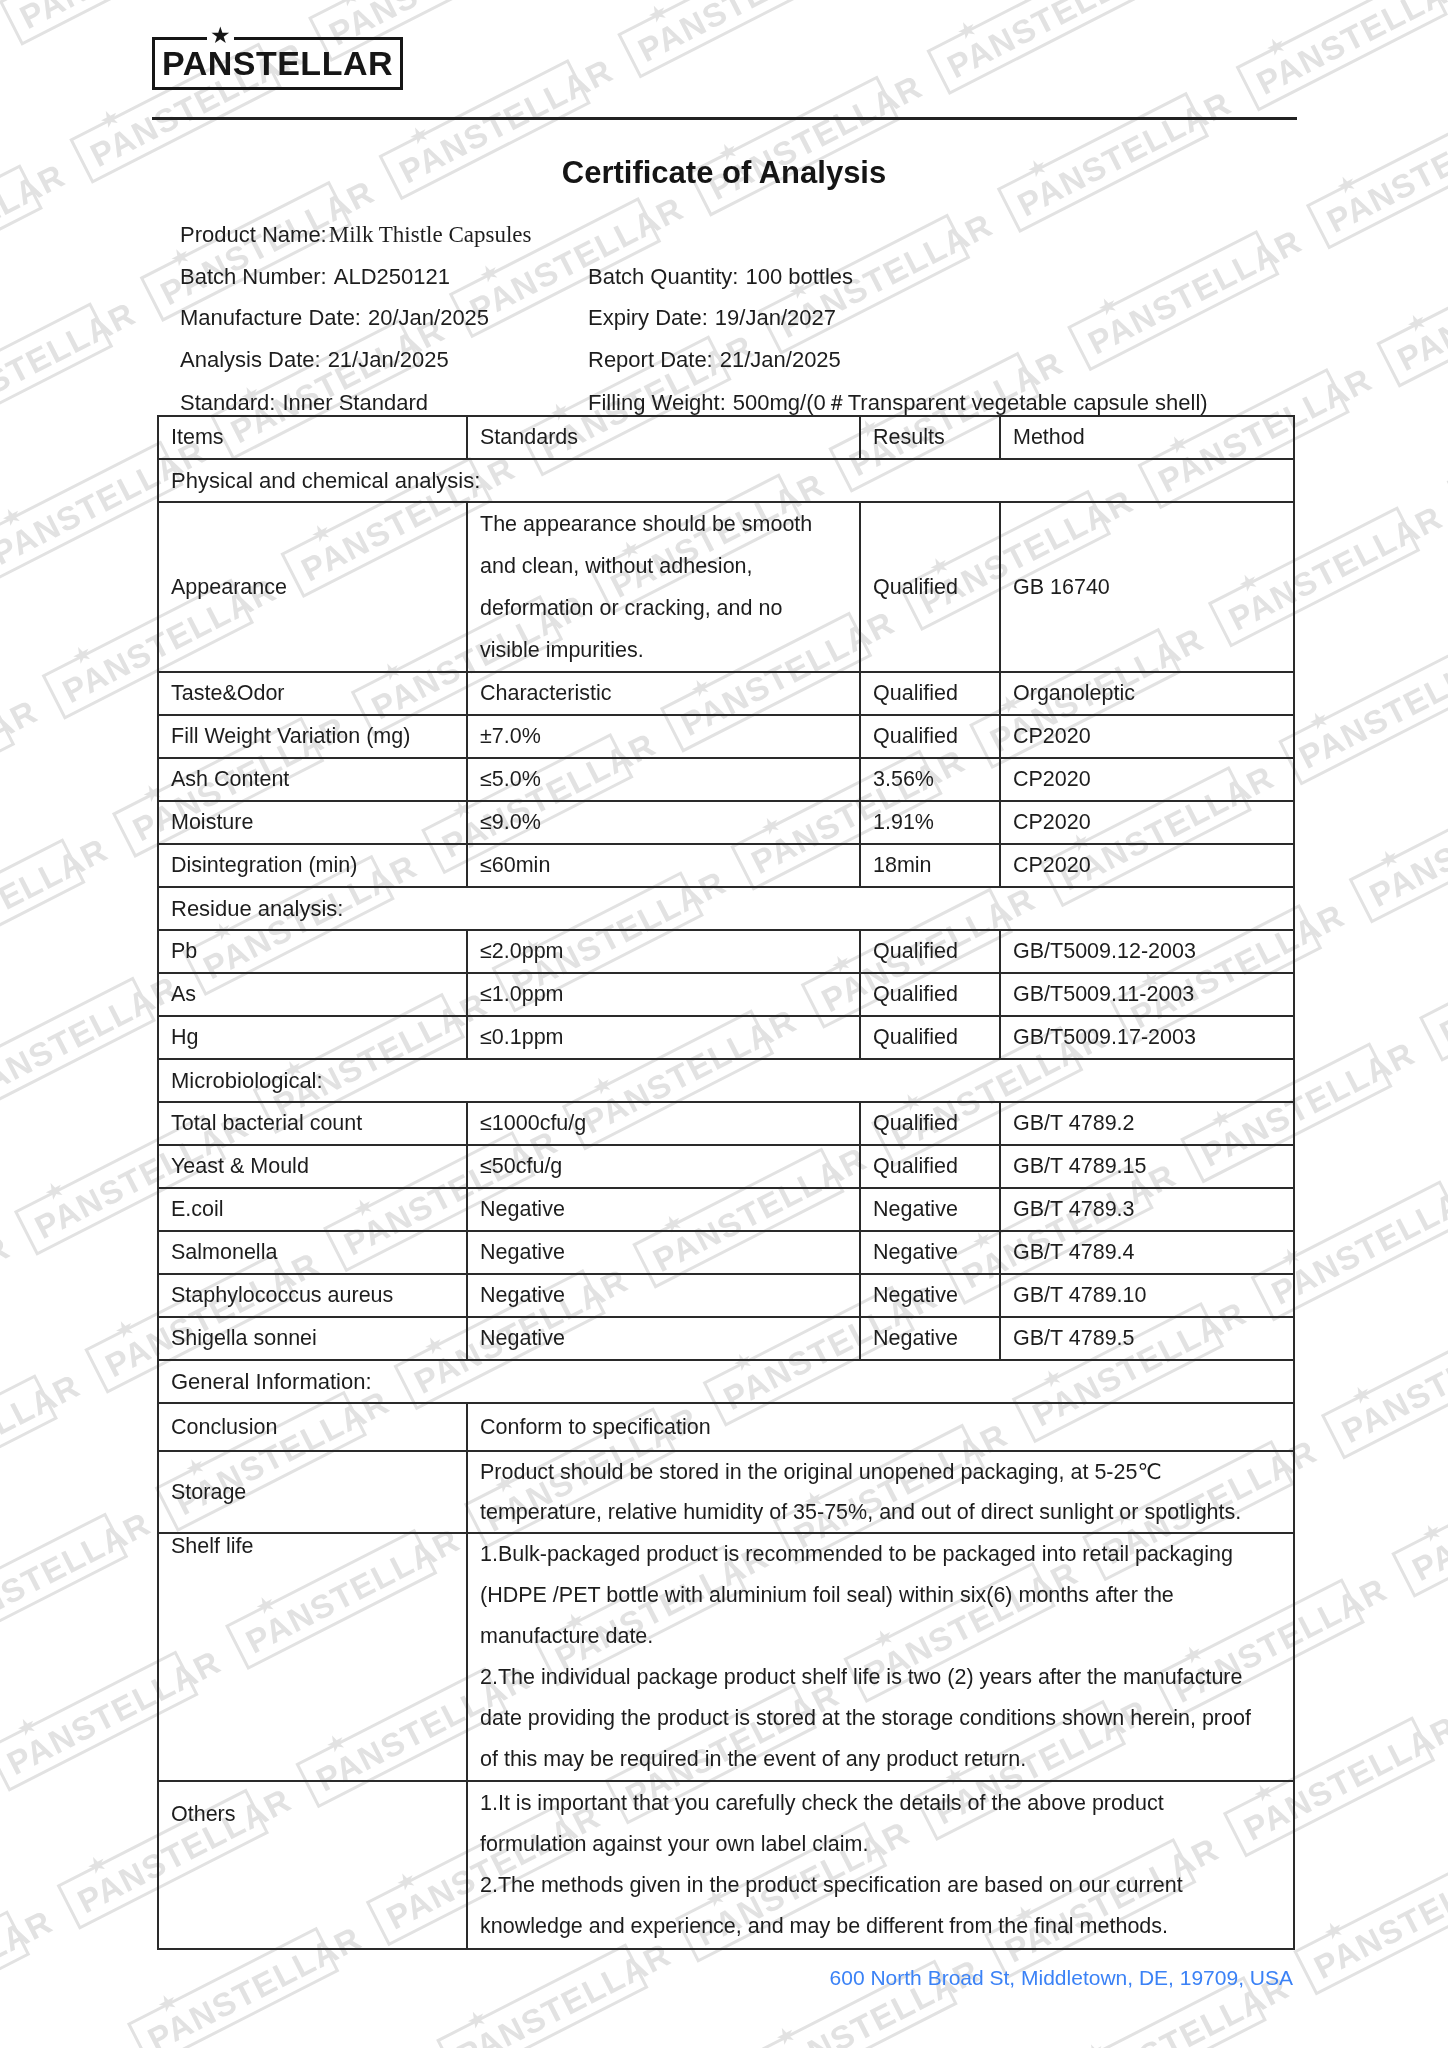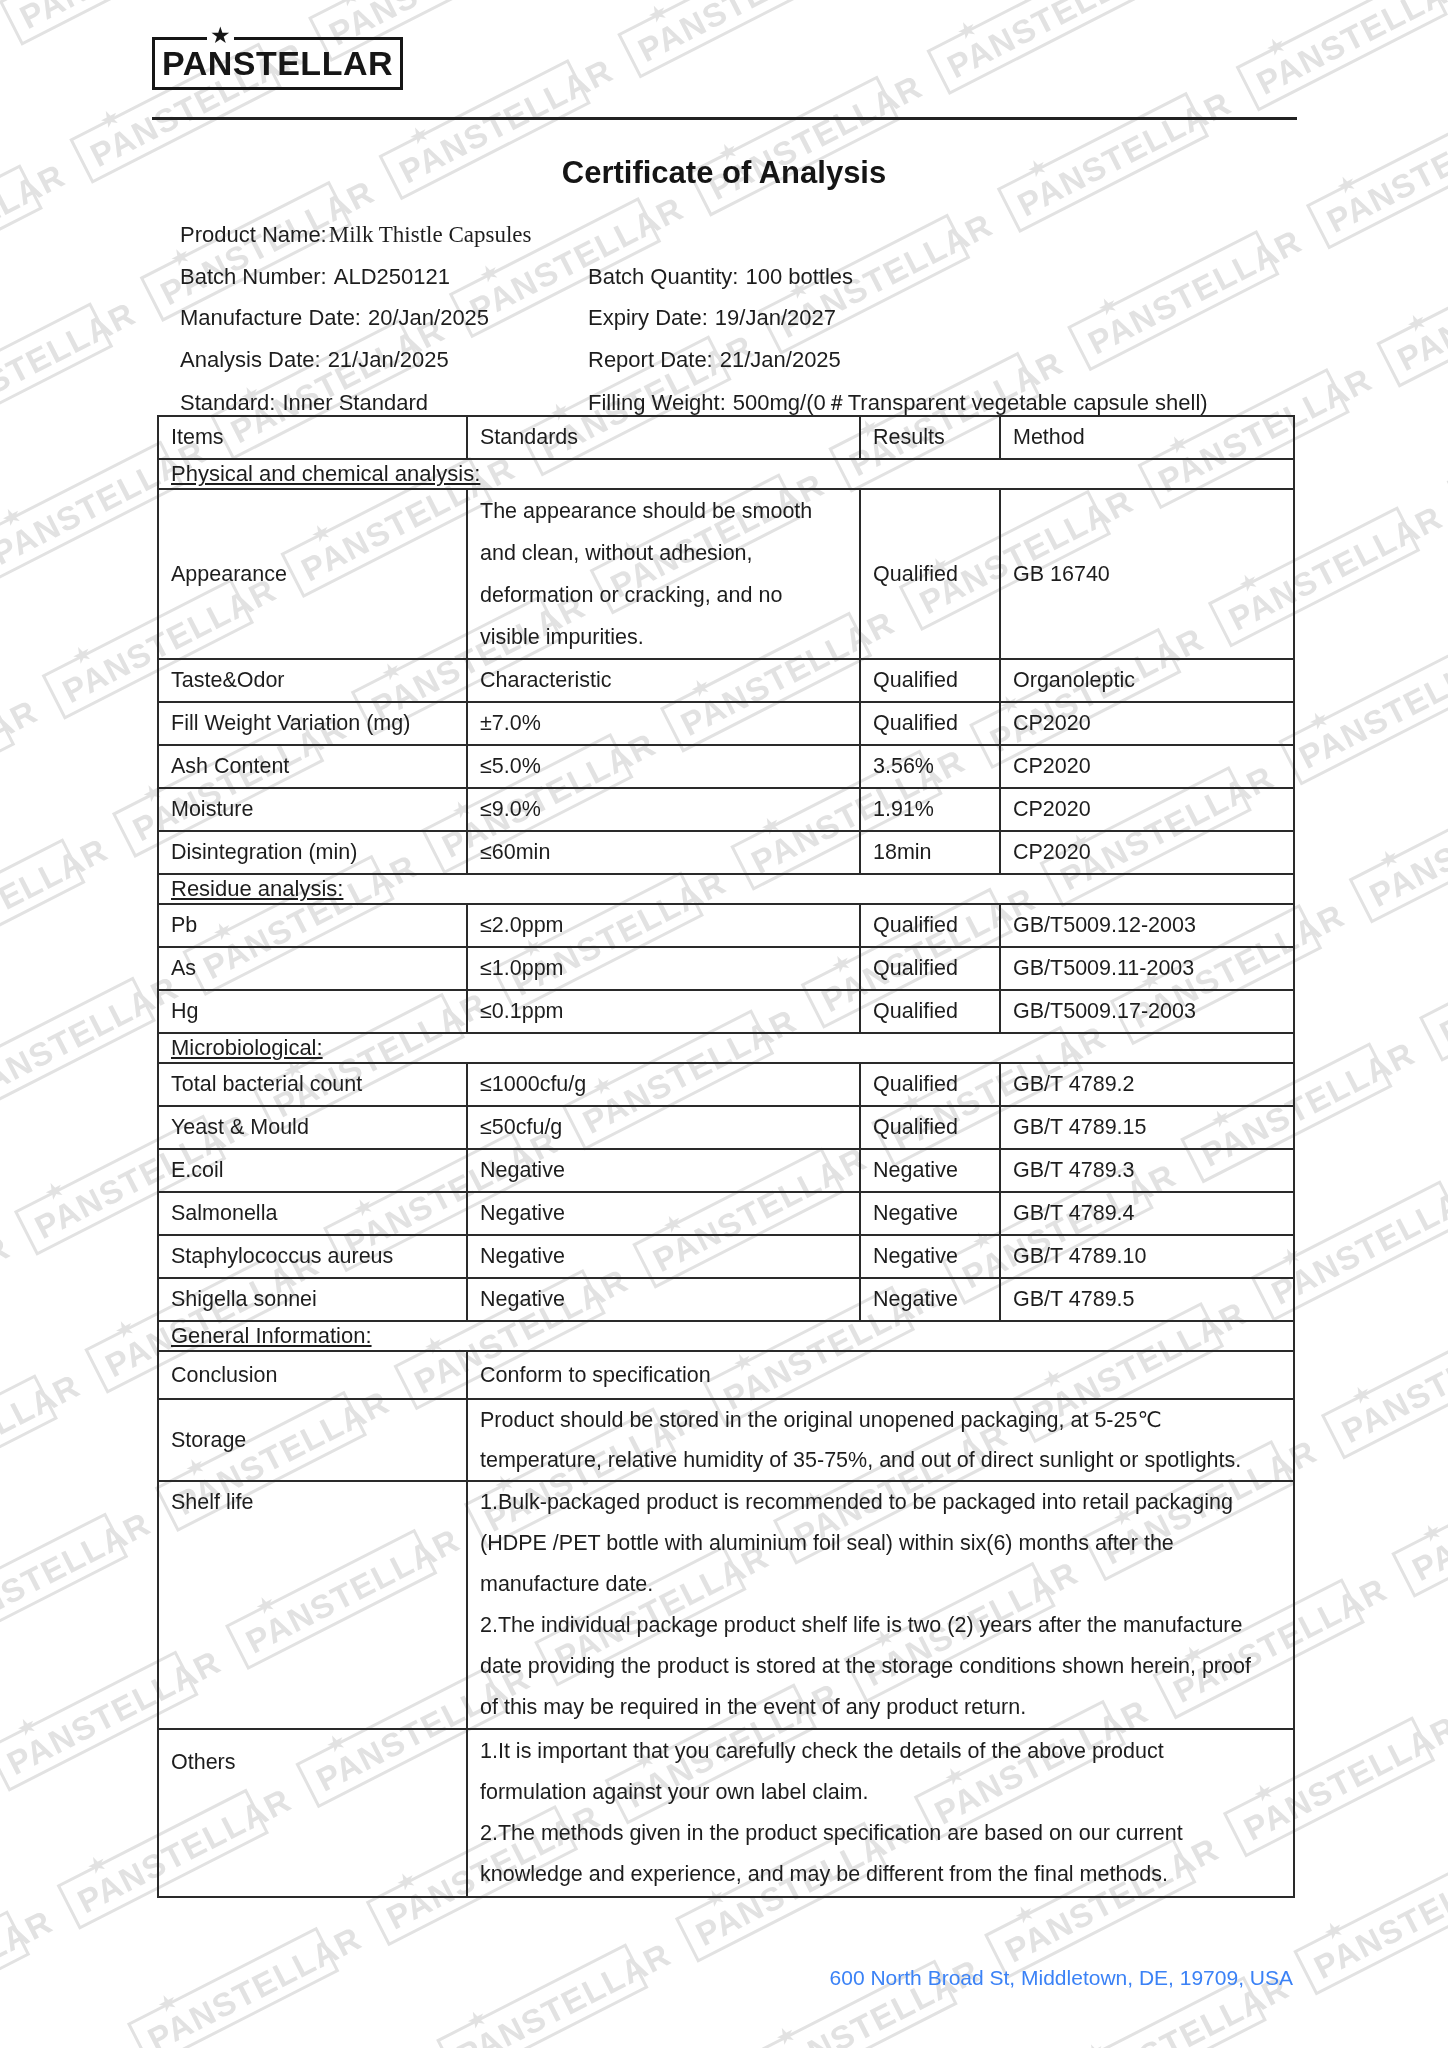--- a/index.html
+++ b/index.html
@@ -37,21 +37,21 @@
   
   table.coa{
     position:absolute;left:157px;top:415px;width:1136px;
     border-collapse:collapse;table-layout:fixed;font-size:21.5px;color:#1d1d1d;
   }
   table.coa td,table.coa th{
     border:2px solid #2a2a2a;padding:0 12px;vertical-align:middle;
     text-align:left;font-weight:normal;overflow:hidden;
   }
   tr.r-h{height:43px;}
-  tr.r-sec{height:30px;text-decoration:underline;}
+  tr.r-sec{height:43px;}
   td.sec{font-weight:bold;font-size:22px;}
   tr.r-app{height:170px;}
   tr.r-std{height:43px;}
   tr.r-conc{height:48px;}
   tr.r-stor{height:80px;}
   tr.r-shelf{height:248px;}
   tr.r-oth{height:168px;}
   .cl{line-height:42px;white-space:nowrap;}
   .gl{line-height:41px;white-space:nowrap;}
   .sl{line-height:40px;white-space:nowrap;}
@@ -336,21 +336,21 @@
         <td colspan="3">Conform to specification</td>
       </tr>
       <tr class="r-stor">
         <td>Storage</td>
         <td colspan="3">
           <div class="sl">Product should be stored in the original unopened packaging, at 5-25℃</div>
           <div class="sl">temperature, relative humidity of 35-75%, and out of direct sunlight or spotlights.</div>
         </td>
       </tr>
       <tr class="r-shelf">
-        <td style="vertical-align:top;padding-top:8px;">Shelf life</td>
+        <td style="vertical-align:top;padding-top:0;">Shelf life</td>
         <td colspan="3">
           <div class="gl">1.Bulk-packaged product is recommended to be packaged into retail packaging</div>
           <div class="gl">(HDPE /PET bottle with aluminium foil seal) within six(6) months after the</div>
           <div class="gl">manufacture date.</div>
           <div class="gl">2.The individual package product shelf life is two (2) years after the manufacture</div>
           <div class="gl">date providing the product is stored at the storage conditions shown herein, proof</div>
           <div class="gl">of this may be required in the event of any product return.</div>
         </td>
       </tr>
       <tr class="r-oth">

